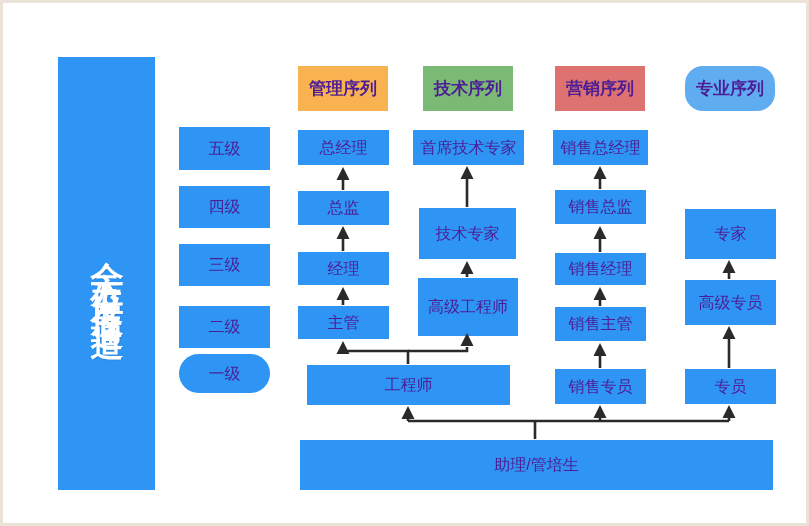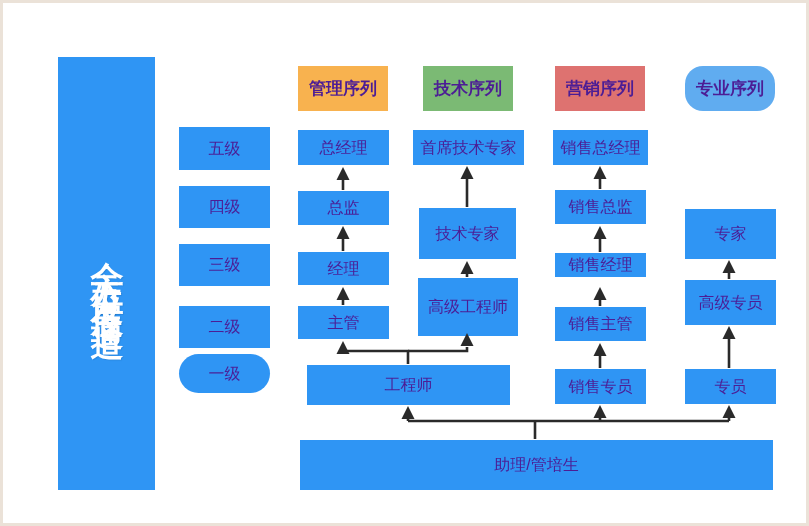--- a/index.html
+++ b/index.html
@@ -87,21 +87,21 @@
   <div class="node" style="left:295px; top:249px; width:91px; height:33px;">经理</div>
   <div class="node" style="left:295px; top:303px; width:91px; height:33px;">主管</div>
 
   <div class="node" style="left:410px; top:127px; width:111px; height:35px;">首席技术专家</div>
   <div class="node" style="left:416px; top:205px; width:97px; height:51px;">技术专家</div>
   <div class="node" style="left:415px; top:275px; width:100px; height:58px;">高级工程师</div>
   <div class="node" style="left:304px; top:362px; width:203px; height:40px;">工程师</div>
 
   <div class="node" style="left:550px; top:127px; width:95px; height:35px;">销售总经理</div>
   <div class="node" style="left:552px; top:187px; width:91px; height:34px;">销售总监</div>
-  <div class="node" style="left:552px; top:250px; width:91px; height:24px;">销售经理</div>
+  <div class="node" style="left:552px; top:250px; width:91px; height:32px;">销售经理</div>
   <div class="node" style="left:552px; top:304px; width:91px; height:34px;">销售主管</div>
   <div class="node" style="left:552px; top:366px; width:91px; height:35px;">销售专员</div>
 
   <div class="node" style="left:682px; top:206px; width:91px; height:50px;">专家</div>
   <div class="node" style="left:682px; top:277px; width:91px; height:45px;text-align:center;">高级专员</div>
   <div class="node" style="left:682px; top:366px; width:91px; height:35px;">专员</div>
 
   <div class="node" style="left:297px; top:437px; width:473px; height:50px;">助理/管培生</div>
 
   <svg class="connectors" viewBox="0 0 803 520">

